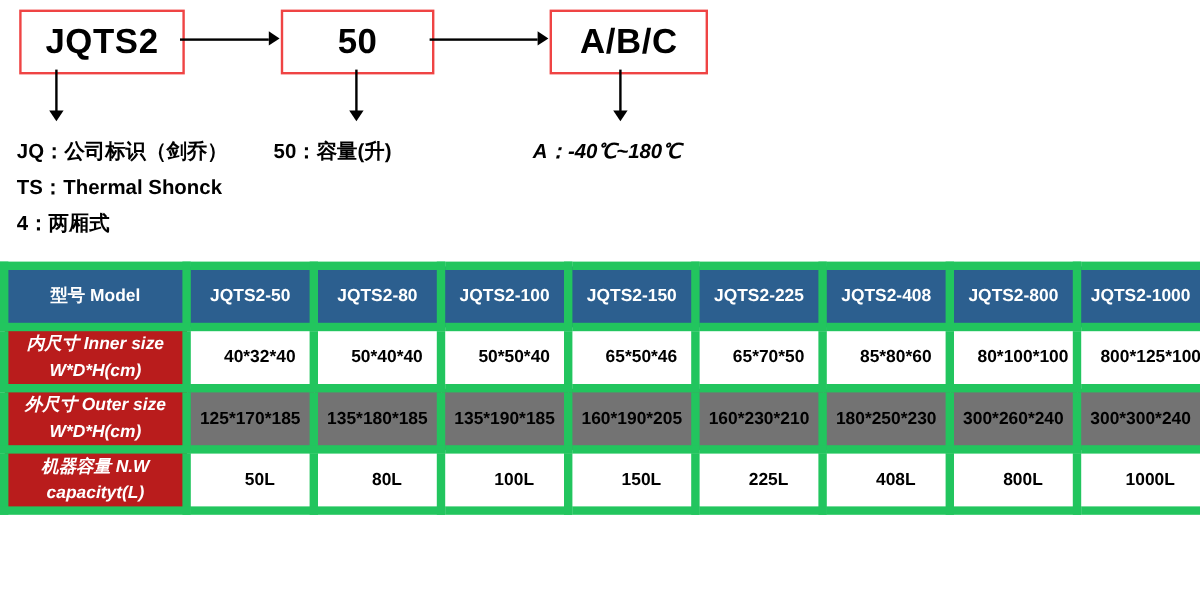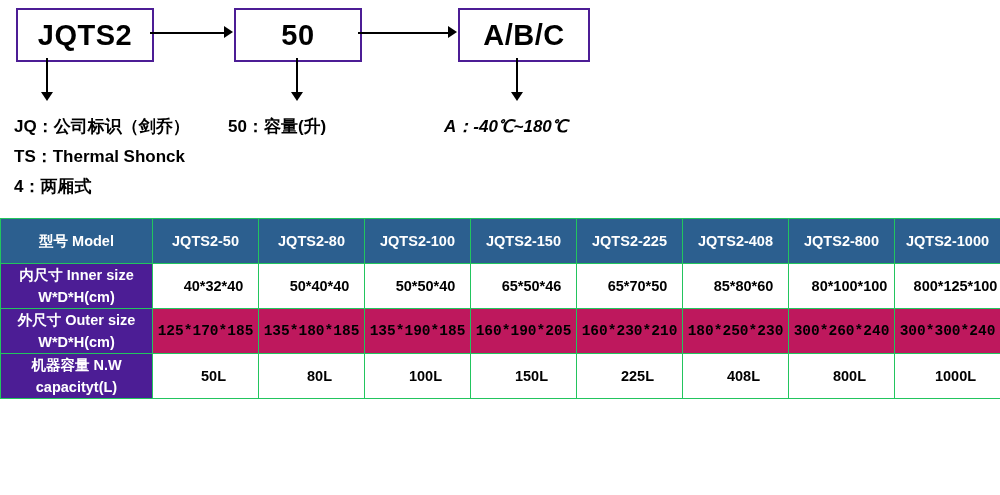--- a/index.html
+++ b/index.html
@@ -8,21 +8,21 @@
     background:#ffffff;
     font-family:"Liberation Sans", sans-serif;
     color:#000;
     overflow:hidden;
     position:relative;
   }
   
   .diagram{position:relative;height:210px;}
   .box{
     position:absolute;
-    border:2px solid #4c1d95;
+    border:2px solid #ef4444;
     background:#fff;
     display:flex;align-items:center;justify-content:center;
     font-weight:bold;
     font-size:29px;
     letter-spacing:0.5px;
   }
   #box-model{left:16px;top:8px;width:134px;height:50px;}
   #box-capacity{left:234px;top:8px;width:124px;height:50px;}
   #box-temp{left:458px;top:8px;width:128px;height:50px;text-align:center;}
 
@@ -52,34 +52,34 @@
   #legend-mid{left:228px;top:112px;}
   #legend-right{left:444px;top:112px;font-style:italic;}
 
   
   table{
     border-collapse:collapse;
     width:1000px;
     table-layout:fixed;
   }
   td{
-    border:1px solid #22c55e;
+    border:7px solid #22c55e;
     text-align:center;
     vertical-align:middle;
     font-size:14.5px;
     font-weight:bold;
     padding:0;
     height:44px;
     line-height:18px;
   }
   .hdr{background:#2c5f8f;color:#fff;}
   .hdr-blue{background:#2c5f8f;color:#ffffff;}
-  .rowlabel{background:#4c1d95;color:#fff;width:152px;}
+  .rowlabel{background:#b91c1c;color:#fff;width:152px;font-style:italic;}
   .light{background:#ffffff;color:#000;padding-left:16px;}
-  .alt{background:#be185d;color:#000;font-family:Liberation Mono, monospace;}
+  .alt{background:#737373;color:#000;}
   .blue-row{background:#2c6ea3;color:#fff;}
   .wrap{display:block;padding:2px 4px;}
   .tbl-wrap{position:absolute;left:0;top:218px;width:1000px;}
 </style>
 </head>
 <body>
 
 <div class="diagram">
 
   <div class="box" id="box-model">JQTS2</div>

